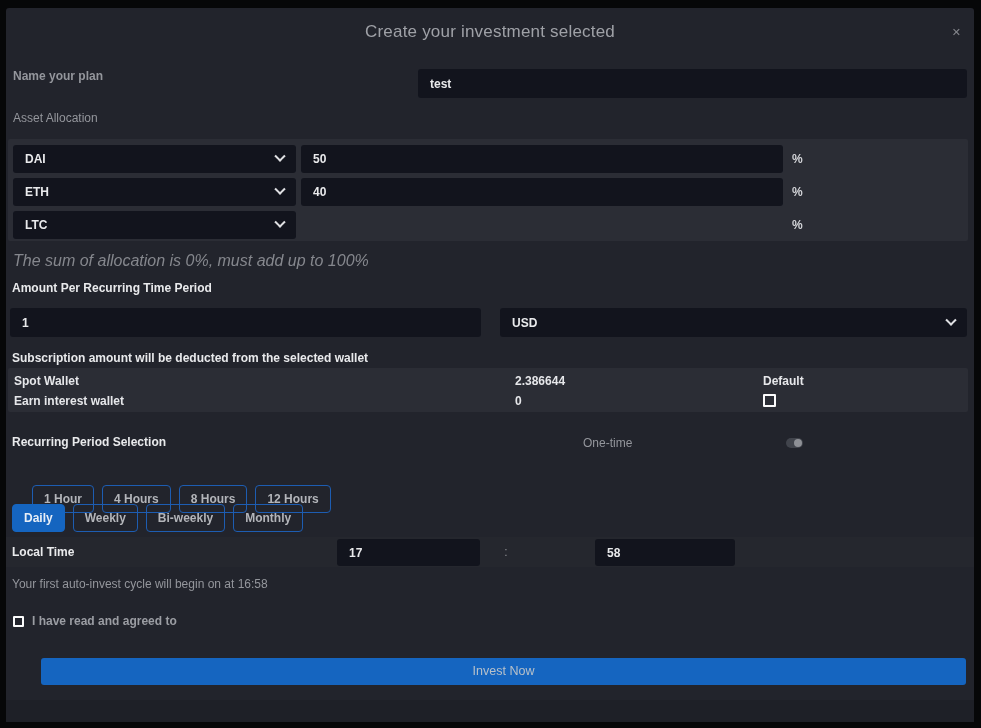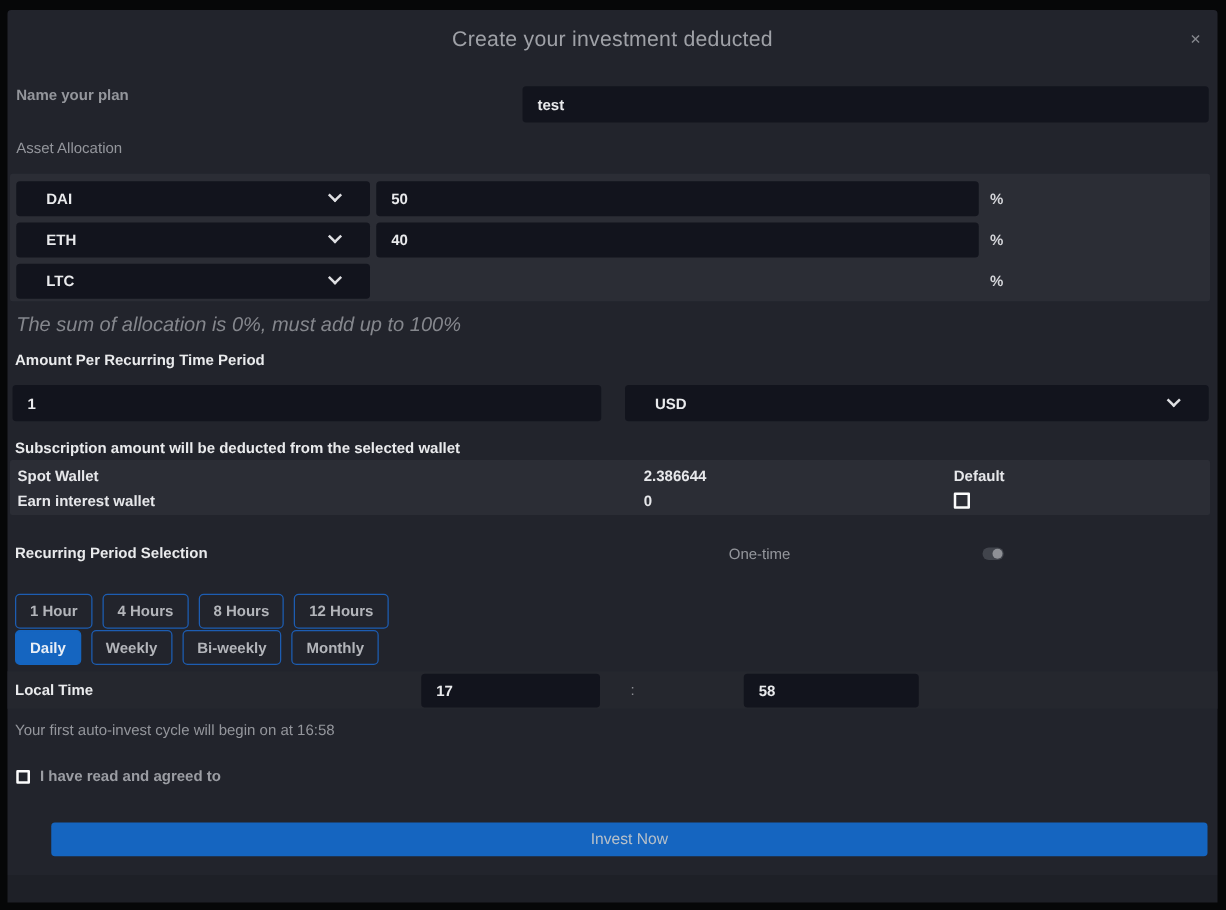--- a/index.html
+++ b/index.html
@@ -9,21 +9,21 @@
   .bottom-strip { position:absolute; left:6px; top:700px; width:968px; height:22px; background:#1e2027; }
 
   .title { position:absolute; top:14px; left:0; width:100%; text-align:center; color:#9fa1a7; font-size:17px; letter-spacing:.2px; }
   .close { position:absolute; top:19px; right:13px; color:#85878d; font-size:11px; cursor:pointer; line-height:1; }
 
   .lbl { position:absolute; color:#94969c; font-size:12px; }
   .lbl-bold { position:absolute; color:#e9eaec; font-size:12px; font-weight:700; }
 
   .field { position:absolute; background:#12141d; border:none; border-radius:3px; color:#e9eaec; font-weight:700; font-size:12px; padding:0 12px; font-family:"Liberation Sans", sans-serif; outline:none; }
 
-  .select { position:absolute; background:#12141d; border-radius:3px; display:flex; align-items:center; justify-content:space-between; padding:0 24px; color:#e9eaec; font-weight:700; font-size:12px; cursor:pointer; }
+  .select { position:absolute; background:#12141d; border-radius:3px; display:flex; align-items:center; justify-content:space-between; padding:0 12px; color:#e9eaec; font-weight:700; font-size:12px; cursor:pointer; }
   .chev { width:8px; height:8px; border-right:2px solid #dfe0e3; border-bottom:2px solid #dfe0e3; transform:rotate(45deg) translate(-2px,-2px); }
 
   .alloc-panel { position:absolute; left:2px; top:131px; width:960px; height:102px; background:#2b2d35; border-radius:2px; }
   .alloc-row { position:absolute; left:0; width:100%; height:28px; }
   .alloc-row .asset-select { left:5px; top:0; width:283px; height:28px; }
   .alloc-row .pct-field { left:293px; top:0; width:482px; height:28px; }
   .alloc-row .pct-sign { position:absolute; left:784px; top:0; height:28px; line-height:28px; color:#d4d5d9; font-size:12px; font-weight:700; }
 
   .warning { position:absolute; left:7px; top:244px; color:#85878d; font-size:16px; font-style:italic; }
 
@@ -49,21 +49,21 @@
   .agree-link { color:#2e7dd7; font-size:15px; cursor:pointer; }
 
   .invest-btn { position:absolute; left:35px; top:650px; width:925px; height:27px; background:#1565c0; border:none; border-radius:3px; color:#b7c0c9; font-size:12.5px; font-family:"Liberation Sans", sans-serif; cursor:pointer; text-align:center; line-height:27px; }
 </style>
 </head>
 <body>
 
 <div class="page">
   <div class="dialog">
 
-    <div class="title">Create your investment deducted</div>
+    <div class="title">Create your investment selected</div>
     <div class="close">✕</div>
 
     <div class="lbl" style="left:7px; top:61px;font-weight:bold;">Name your plan</div>
     <input class="field" style="left: 412px; top: 61px; width: 549px; height: 29px;" value="test">
 
     <div class="lbl" style="left:7px; top:103px;">Asset Allocation</div>
     <div class="alloc-panel">
       <div class="alloc-row" style="top:6px;">
         <div class="select asset-select">
           <span>DAI</span>
@@ -110,21 +110,21 @@
         <span class="cb" style="left:755px; top:3px;"></span>
       </div>
     </div>
 
     <div class="lbl-bold" style="left:6px; top:427px;">Recurring Period Selection</div>
     <div class="lbl" style="left:577px; top:428px;">One-time</div>
     <div class="toggle">
         <span class="knob"></span>
       </div>
 
-    <div class="btn-row" style="top:467px;">
+    <div class="btn-row" style="top:477px;margin-left:20px;">
       <button class="opt-btn">1 Hour</button>
       <button class="opt-btn">4 Hours</button>
       <button class="opt-btn">8 Hours</button>
       <button class="opt-btn">12 Hours</button>
     </div>
     <div class="btn-row" style="top:496px;">
       <button class="opt-btn active">Daily</button>
       <button class="opt-btn">Weekly</button>
       <button class="opt-btn">Bi-weekly</button>
       <button class="opt-btn">Monthly</button>

